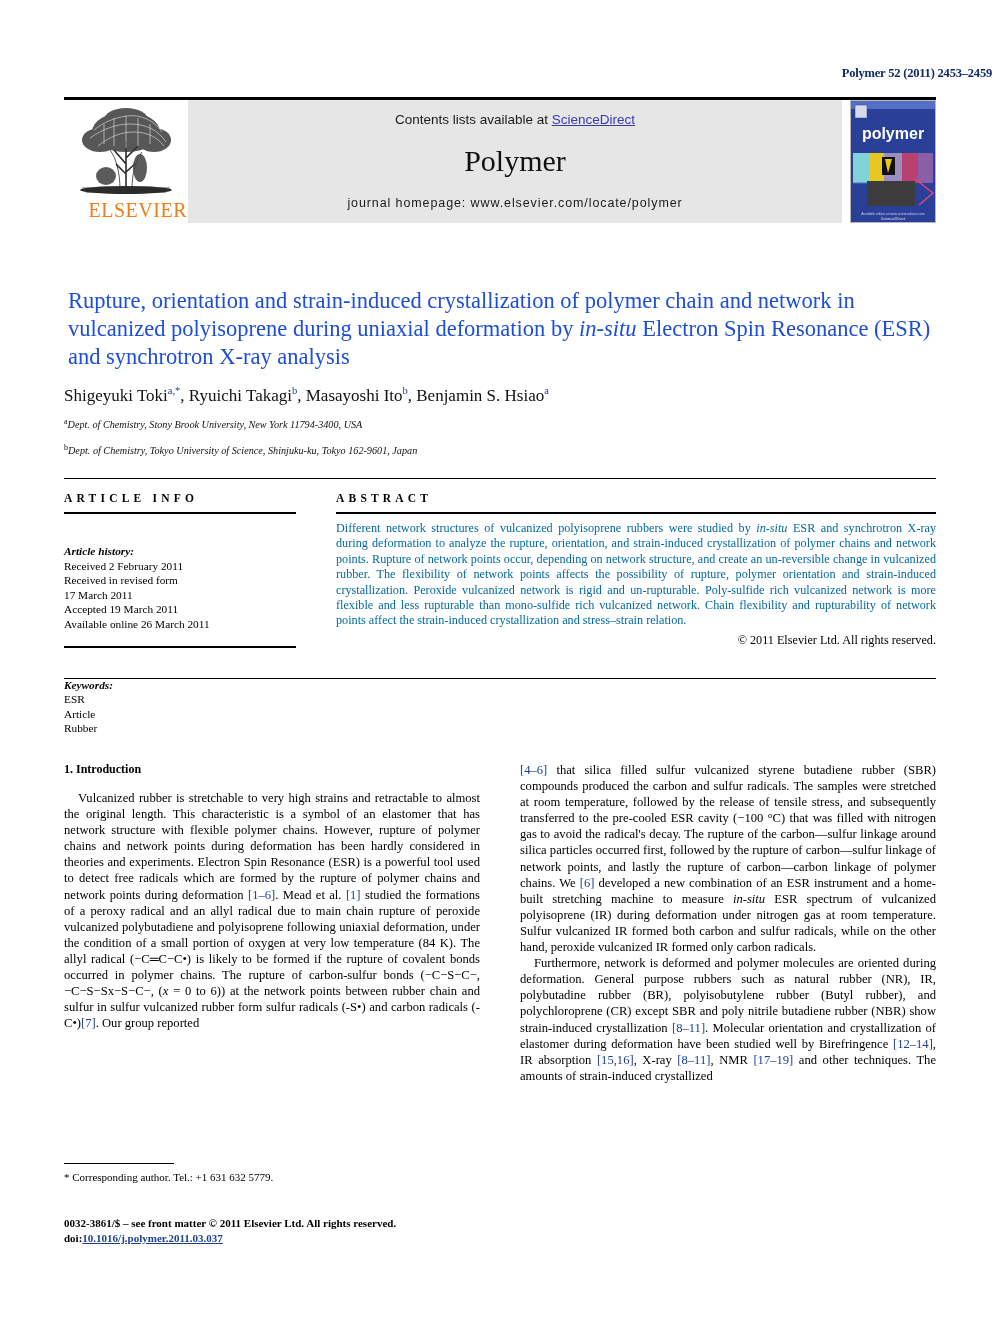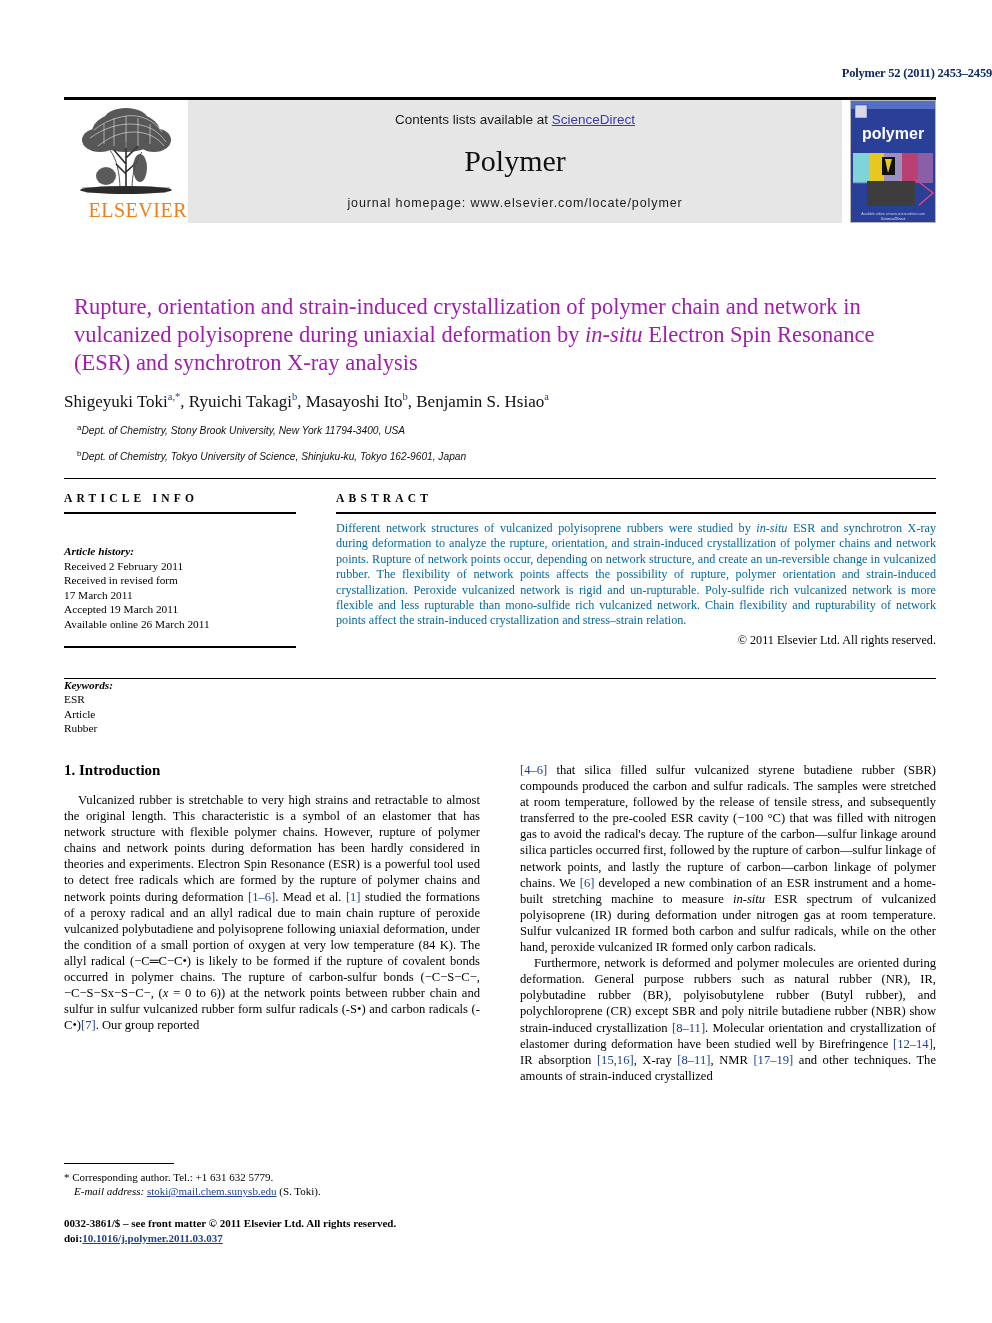--- a/index.html
+++ b/index.html
@@ -124,40 +124,39 @@
   
   .title-wrap {
     position: absolute;
     left: 64px; top: 283px;
     width: 872px;
   }
   .paper-title {
     font-family: "Liberation Serif", serif;
     font-size: 22.5px;
     line-height: 28px;
-    color: #a21caf;
+    color: #1d4ed8;
     font-weight: normal;
-    margin: 10px;
+    margin: 4px;
   }
   .paper-title .ital { font-style: italic; }
   .authors {
     margin-top: 14px;
     font-family: "Liberation Serif", serif;
     font-size: 17px;
     color: #111;
   }
   .authors sup { font-size: 10.5px; color: #1d3f8f; }
   .affil {
     margin-top: 9px;
-    font-family: Liberation Sans, sans-serif;
+    font-family: Liberation Serif, serif;
     font-style: italic;
     font-size: 10.2px;
     line-height: 13.5px;
     color: #111;
-    margin-left: 13px;
   }
   .affil sup { font-style: normal; font-size: 8px; }
 
   
   .infoline {
     position: absolute;
     left: 64px; top: 478px;
     width: 872px;
     height: 1px;
     background: #000;
@@ -216,21 +215,21 @@
     position: absolute;
     left: 64px; top: 762px;
     width: 872px;
     display: flex;
     gap: 40px;
   }
   .col { width: 416px; }
   .h2 {
     font-family: "Liberation Serif", serif;
     font-weight: bold;
-    font-size: 15px;
+    font-size: 12px;
     margin: 0 0 13px 0;
     color: #000;
   }
   .para {
     font-family: "Liberation Serif", serif;
     font-size: 12.6px;
     line-height: 16.1px;
     text-align: justify;
     color: #000;
     margin: 0;
@@ -422,24 +421,20 @@
     <div class="col">
       <p class="para noindent"><span class="ref">[4–6]</span><span> that silica filled sulfur vulcanized styrene butadiene rubber (SBR) compounds produced the carbon and sulfur radicals. The samples were stretched at room temperature, followed by the release of tensile stress, and subsequently transferred to the pre-cooled ESR cavity (−100 °C) that was filled with nitrogen gas to avoid the radical's decay. The rupture of the carbon—sulfur linkage around silica particles occurred first, followed by the rupture of carbon—sulfur linkage of network points, and lastly the rupture of carbon—carbon linkage of polymer chains. We </span><span class="ref">[6]</span><span> developed a new combination of an ESR instrument and a home-built stretching machine to measure </span><span class="ital">in-situ</span><span> ESR spectrum of vulcanized polyisoprene (IR) during deformation under nitrogen gas at room temperature. Sulfur vulcanized IR formed both carbon and sulfur radicals, while on the other hand, peroxide vulcanized IR formed only carbon radicals.</span></p>
       <p class="para"><span>Furthermore, network is deformed and polymer molecules are oriented during deformation. General purpose rubbers such as natural rubber (NR), IR, polybutadine rubber (BR), polyisobutylene rubber (Butyl rubber), and polychloroprene (CR) except SBR and poly nitrile butadiene rubber (NBR) show strain-induced crystallization </span><span class="ref">[8–11]</span><span>. Molecular orientation and crystallization of elastomer during deformation have been studied well by Birefringence </span><span class="ref">[12–14]</span><span>, IR absorption </span><span class="ref">[15,16]</span><span>, X-ray </span><span class="ref">[8–11]</span><span>, NMR </span><span class="ref">[17–19]</span><span> and other techniques. The amounts of strain-induced crystallized</span></p>
     </div>
 
   </div>
 
   <div class="footnote">
     <div class="fn-rule"></div>
     <div class="fn-text">* Corresponding author. Tel.: +1 631 632 5779.</div>
-    <div class="fn-text" style="padding-left:10px;">
-      <span class="lbl">E-mail address:</span>
-      <a class="fn-mail" href="#">stoki@mail.chem.sunysb.edu</a><span> (S. Toki).</span>
-    </div>
   </div>
 
   <div class="imprint">
     <div>0032-3861/$ – see front matter © 2011 Elsevier Ltd. All rights reserved.</div>
     <div><span>doi:</span><a class="doi-link" href="#">10.1016/j.polymer.2011.03.037</a></div>
   </div>
 
 </div>
 
 </body></html>

